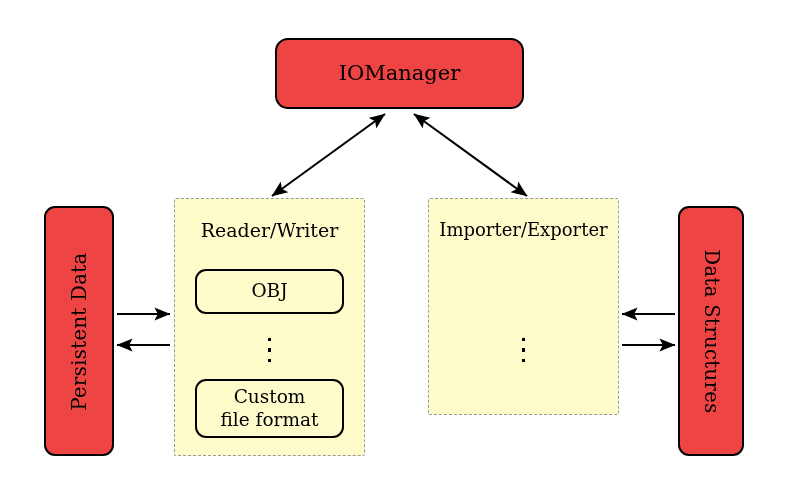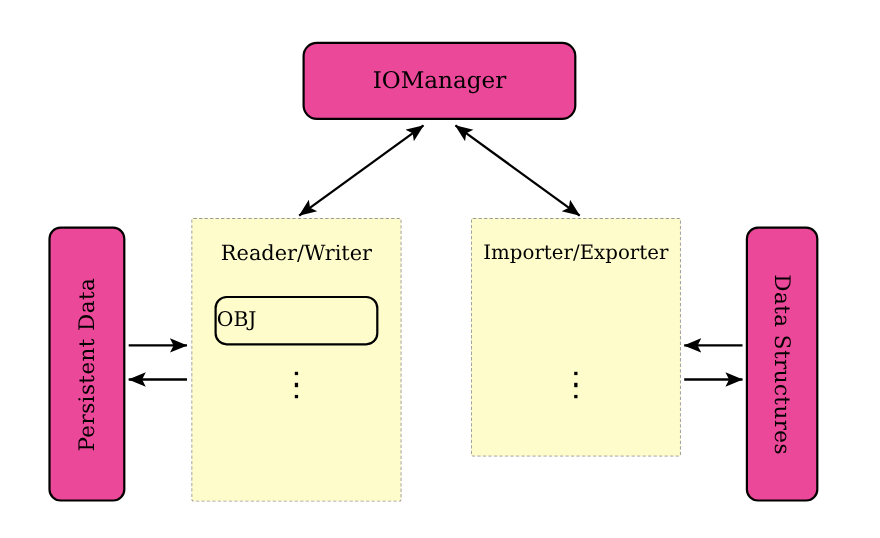--- a/index.html
+++ b/index.html
@@ -30,21 +30,21 @@
     height: 489px;
     pointer-events: none;
   }
 
   
   .node {
     position: absolute;
     box-sizing: border-box;
     border: 2.6px solid #000000;
     border-radius: 11px;
-    background: #ec4899;
+    background: #ef4444;
     display: flex;
     align-items: center;
     justify-content: center;
     text-align: center;
     line-height: 1.18;
   }
 
   
   #io-manager {
     left: 275px;
@@ -121,20 +121,21 @@
 
   
   .inner-box {
     position: absolute;
     box-sizing: border-box;
     background: #fffccc;
     border: 2.8px solid #000000;
     border-radius: 11px;
     display: flex;
     align-items: center;
+    justify-content: center;
     text-align: center;
     font-size: 18.5px;
     line-height: 1.22;
   }
   .inner-box.top {
     left: 20px;
     right: 20px;
     top: 70px;
     height: 45px;
   }
@@ -211,20 +212,26 @@
     <div class="inner-box top">
       <span>OBJ</span>
     </div>
 
     <div class="vdots">
       <i></i>
         <i></i>
         <i></i>
     </div>
 
+    <div class="inner-box bottom">
+      <span>
+        <span>Custom</span><br>
+        <span>file format</span>
+      </span>
+    </div>
   </div>
 
   <div class="group-panel" id="importer-exporter-panel">
     <div class="group-title">Importer/Exporter</div>
 
 
     <div class="vdots">
       <i></i>
         <i></i>
         <i></i>

